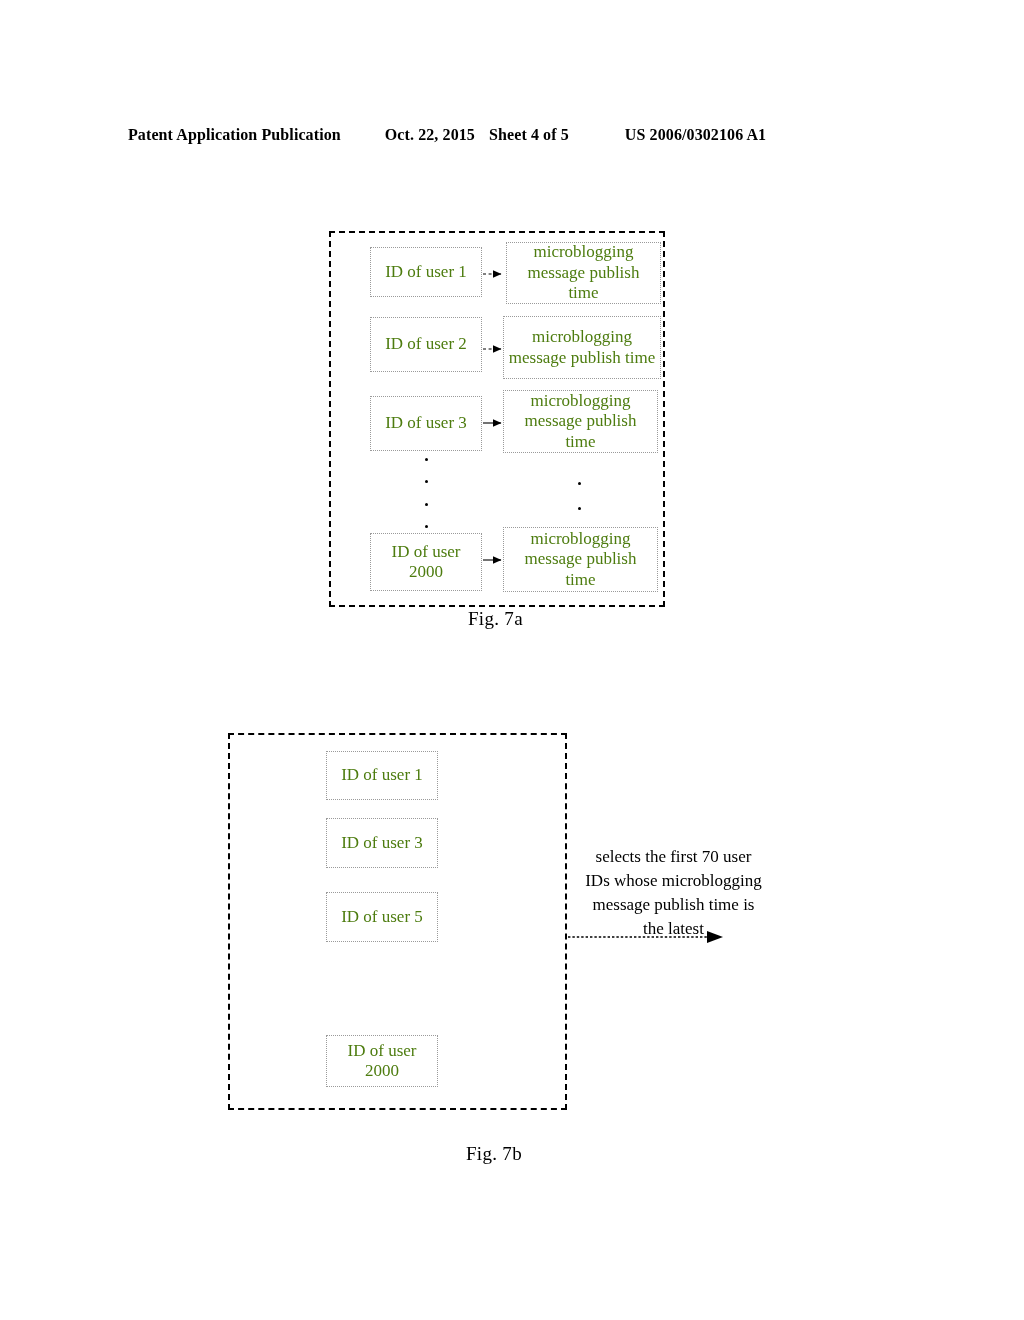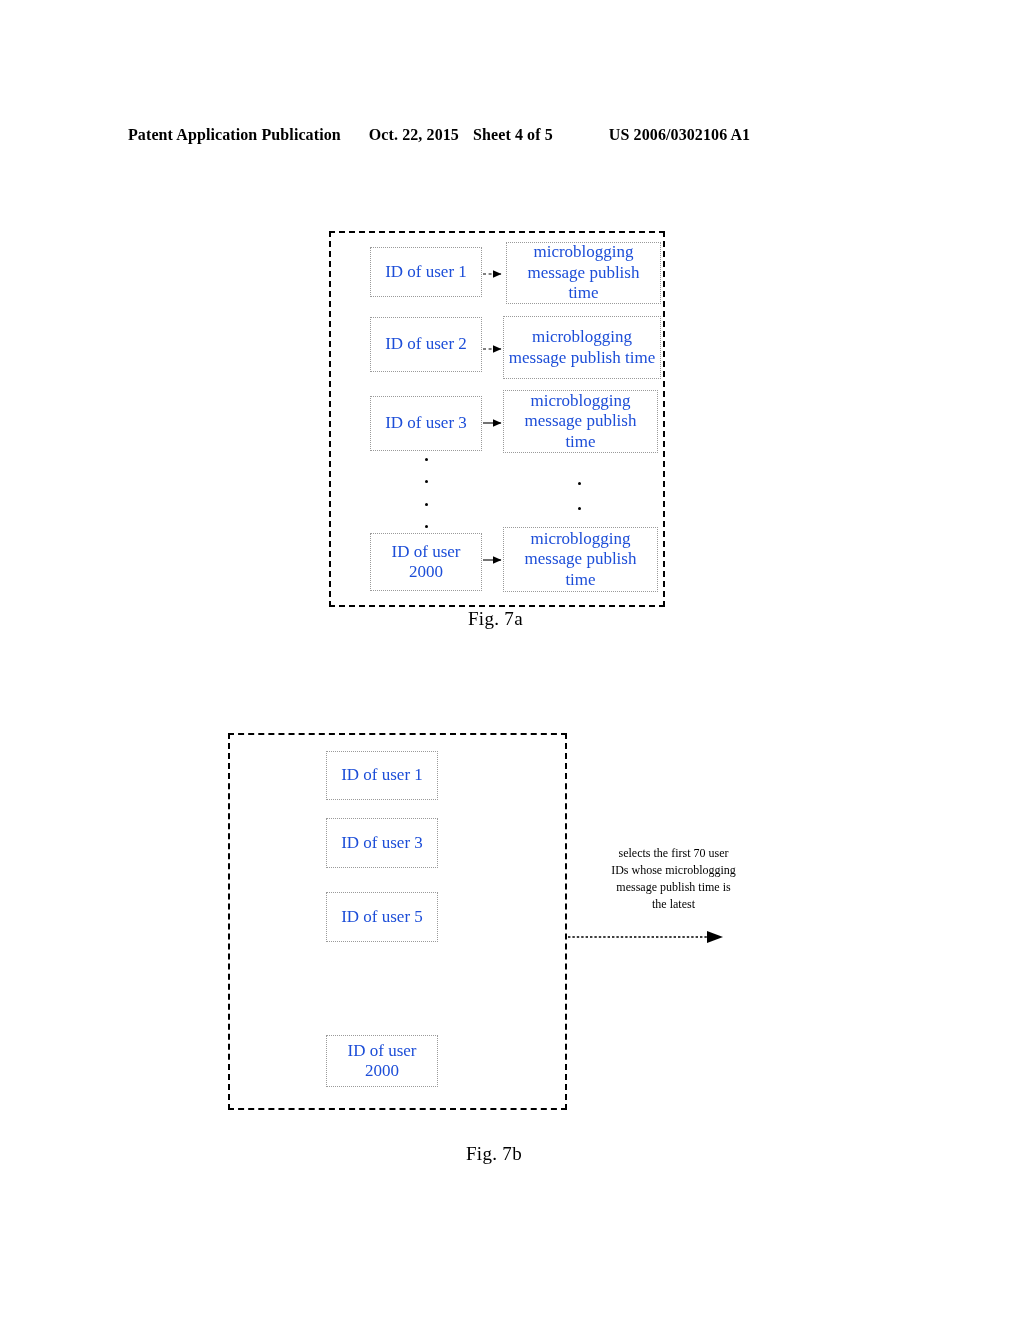--- a/index.html
+++ b/index.html
@@ -25,21 +25,21 @@
     height: 26px;
     font-family: "Liberation Serif", "DejaVu Serif", serif;
     font-weight: bold;
     font-size: 16px;
     letter-spacing: 0.1px;
     white-space: nowrap;
     display: flex;
     align-items: baseline;
   }
   .hdr-pub   { }
-  .hdr-date  { margin-left: 28px; text-align: center; }
+  .hdr-date  { margin-left: 44px; text-align: center; }
   .hdr-sheet { margin-left: 14px; margin-top: 40px; }
   .hdr-num   { margin-left: 56px; }
 
   
   .dashed-region {
     position: absolute;
     box-sizing: border-box;
     border: 2px dashed #000000;
     background: transparent;
   }
@@ -47,21 +47,21 @@
     position: absolute;
     box-sizing: border-box;
     border: 1px dotted #9a9a9a;
     background: #ffffff;
     display: flex;
     align-items: center;
     justify-content: center;
     text-align: center;
     font-size: 17px;
     line-height: 1.22;
-    color: #1d4ed8;
+    color: #4d7c0f;
     padding: 2px 4px;
   }
   .node-box.tall { line-height: 1.2; }
 
   .fig-caption {
     position: absolute;
     font-size: 19px;
     letter-spacing: 0.3px;
     white-space: nowrap;
   }
@@ -77,21 +77,21 @@
     display: block;
     width: 3px;
     height: 3px;
     background: #000;
     border-radius: 50%;
   }
 
   
   .callout-text {
     position: absolute;
-    font-size: 12px;
+    font-size: 17px;
     line-height: 1.42;
     text-align: center;
     white-space: pre-line;
   }
 
   .svg-layer {
     position: absolute;
     top: 0;
     left: 0;
     width: 1024px;

